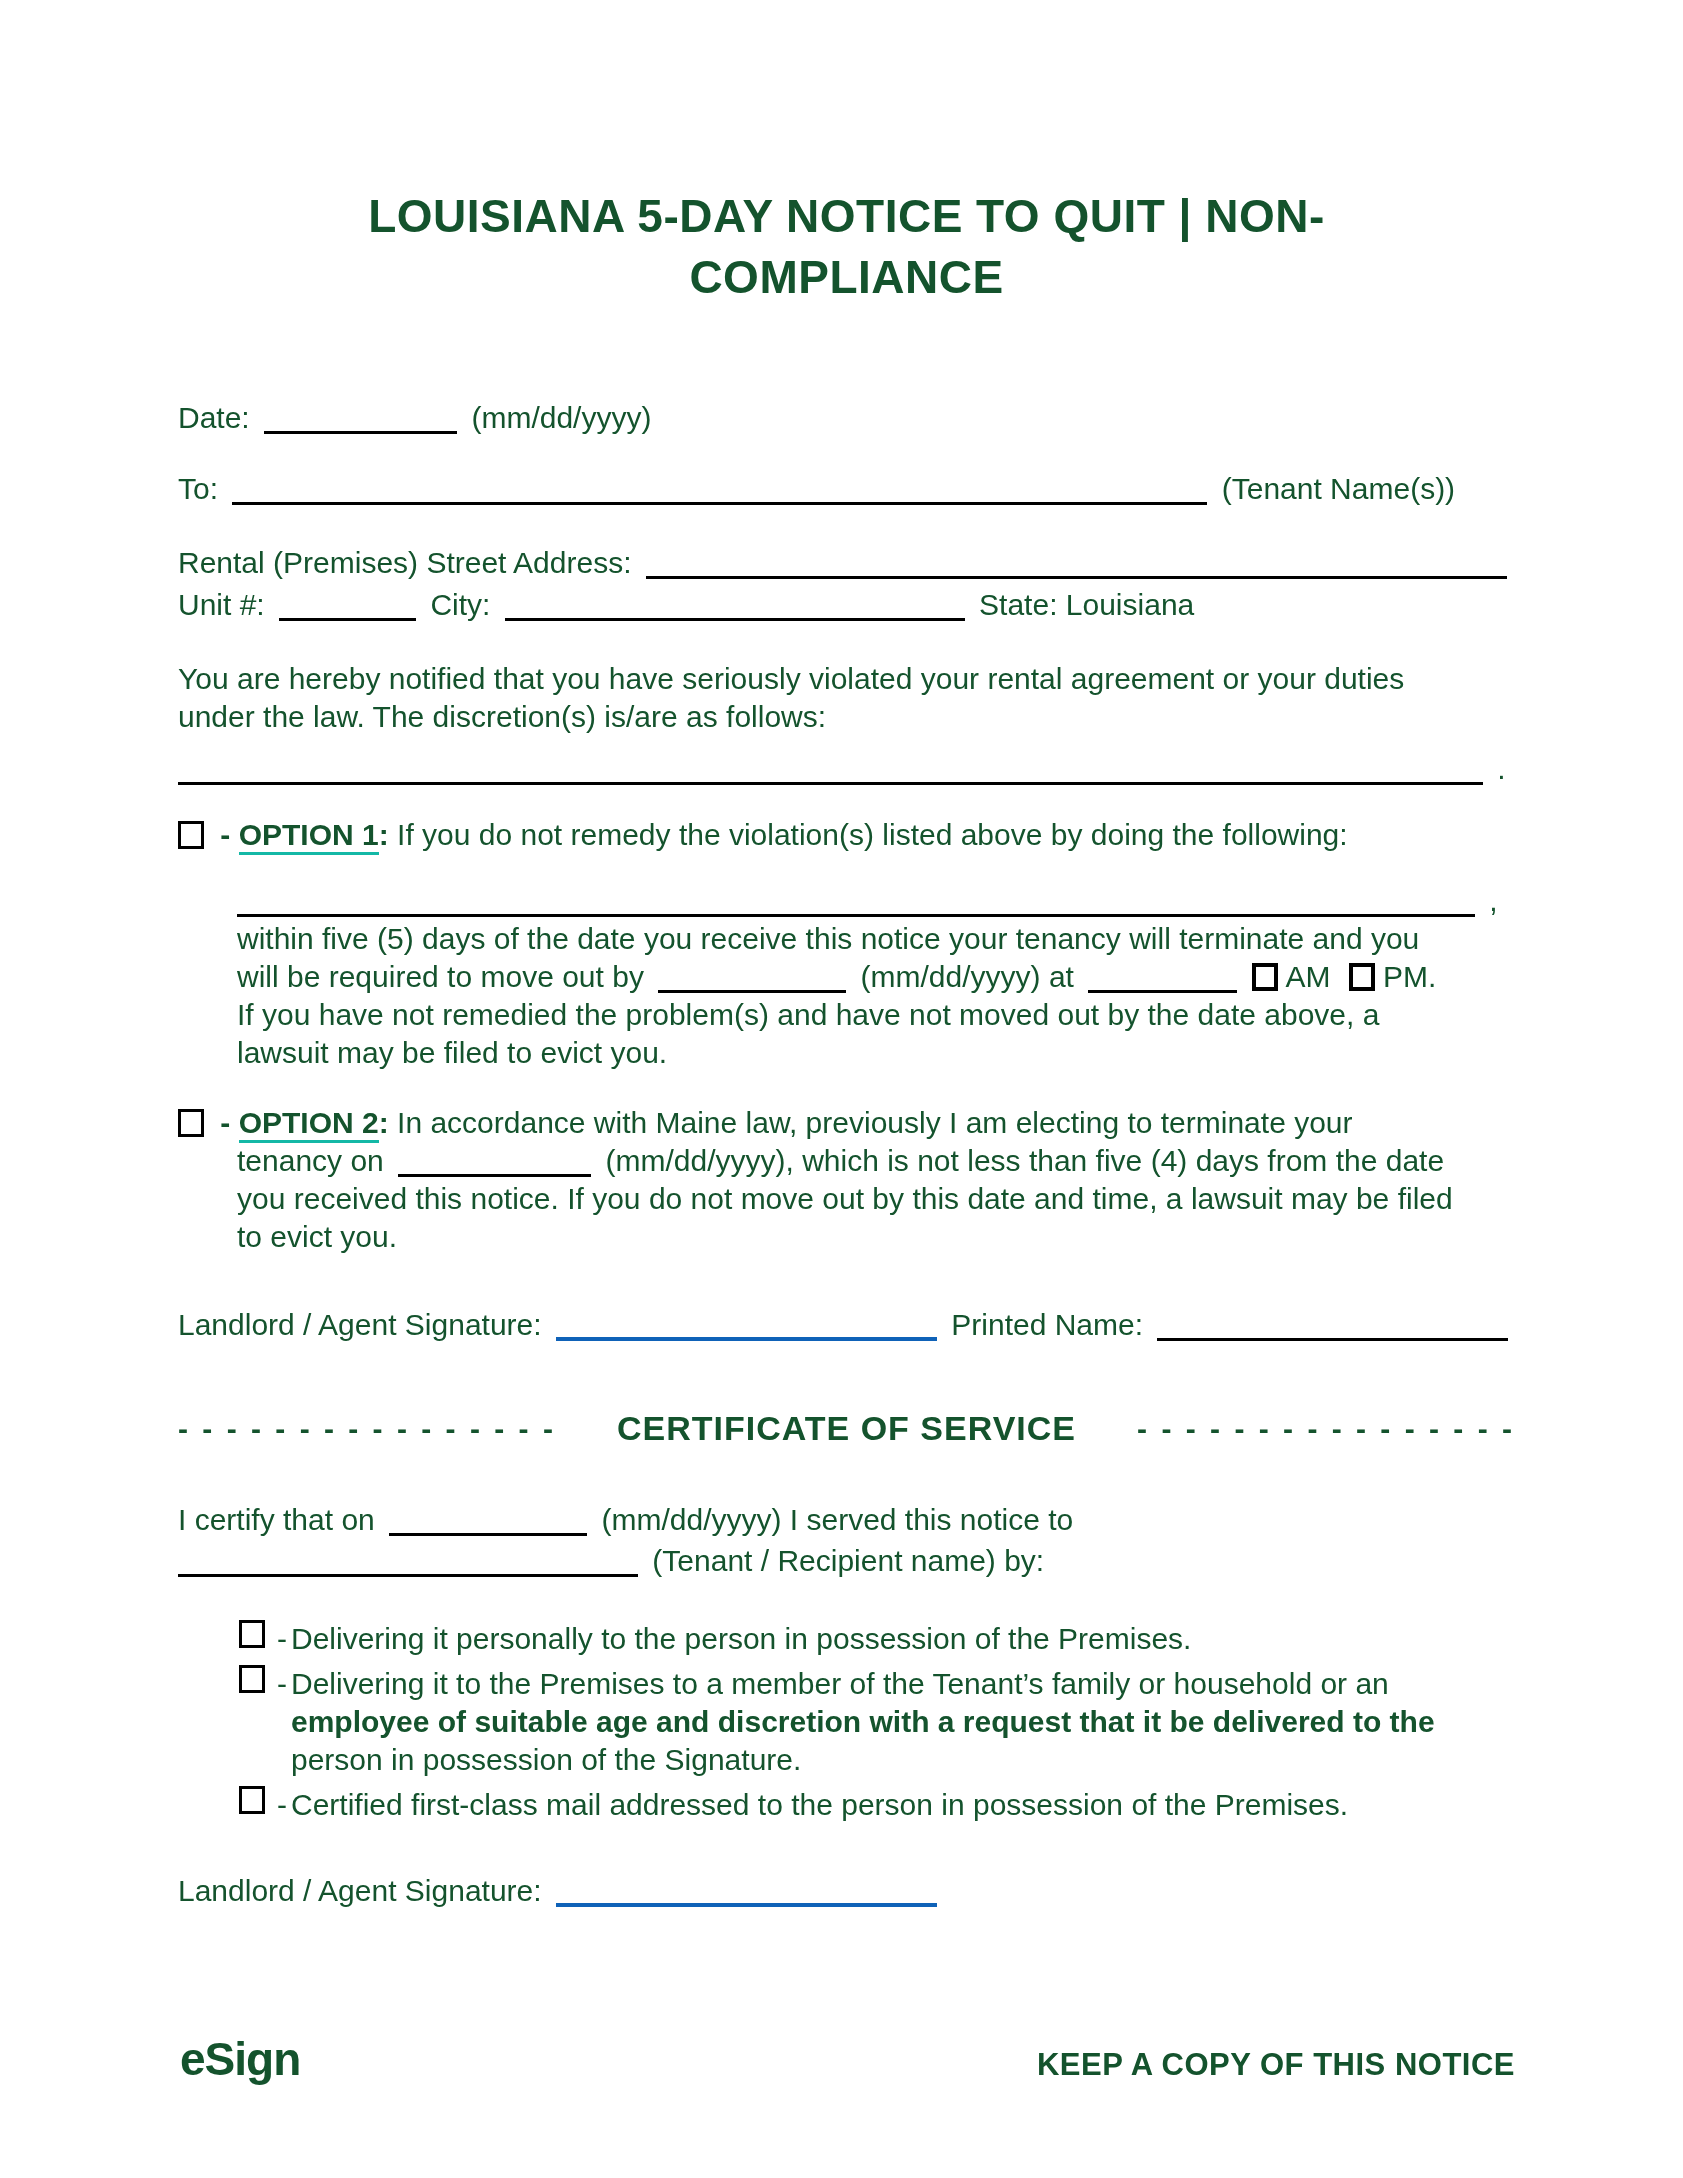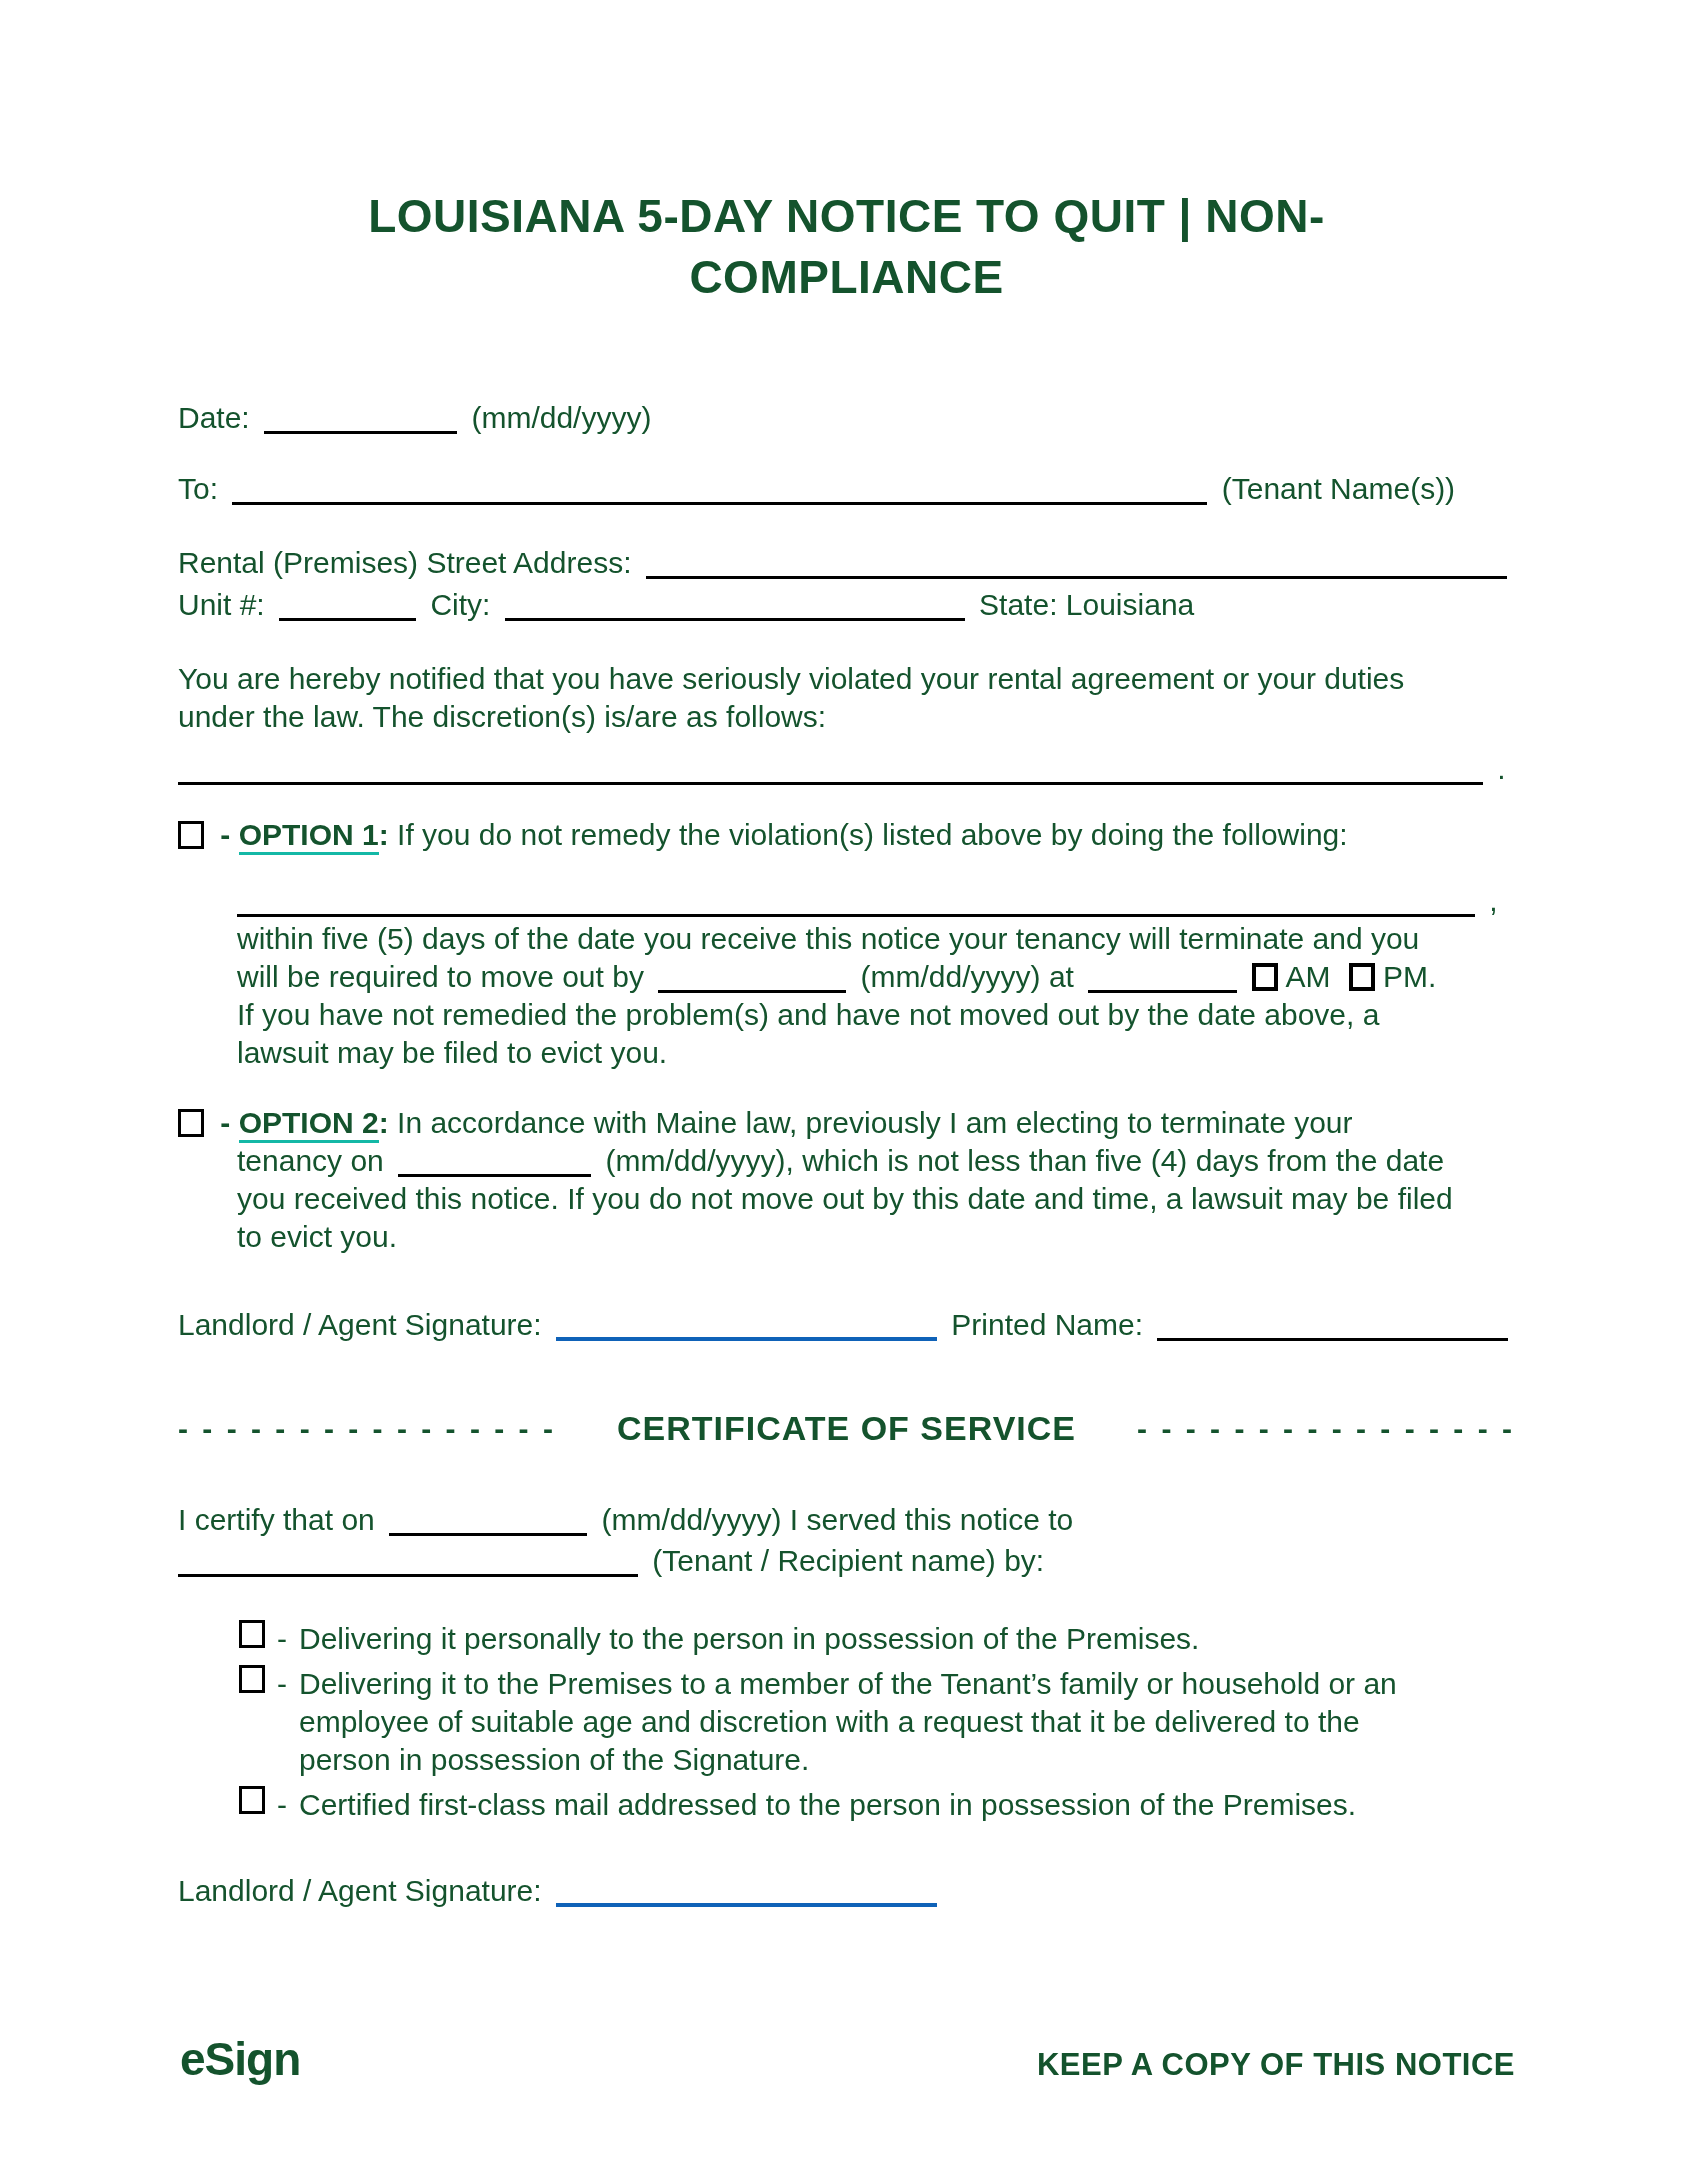--- a/index.html
+++ b/index.html
@@ -67,21 +67,21 @@
     display:flex;justify-content:space-between;align-items:center;
     font-size:30px;
   }
   #cert-head .cert-title{font-size:34px;font-weight:bold;letter-spacing:1px;padding:0 14px;}
   .dashes{font-weight:bold;letter-spacing:3px;white-space:nowrap;}
   #certify1{margin-top:53px;}
   #certify2{margin-top:3px;}
   #methods{margin-top:40px;margin-left:61px;}
   .method{display:flex;margin-top:7px;align-items:flex-start;}
   .method .dash{margin:0 4px 0 4px;}
-  .method .txt{margin-left:8px;}
+  .method .txt{}
   #closing-sig{margin-top:48px;}
   .footer{
     position:absolute;
     left:180px;right:168px;top:2032px;
     display:flex;justify-content:space-between;align-items:baseline;
   }
   .brand{font-size:46px;font-weight:bold;letter-spacing:-1px;}
   .keep-copy{font-size:31px;font-weight:bold;letter-spacing:0.5px;}
   
   .w-date{width:193px}
@@ -216,21 +216,21 @@
         <span class="cb"></span>
         <span class="line dash">-</span>
         <span class="line txt">Delivering it personally to the person in possession of the Premises.</span>
       </div>
 
       <div class="method">
         <span class="cb"></span>
         <span class="line dash">-</span>
         <span class="txt">
           <span class="line" style="display:block;">Delivering it to the Premises to a member of the Tenant’s family or household or an</span>
-          <span class="line" style="display:block;">employee of suitable age and discretion with a request that it be delivered to the</span>
+          <span class="line" style="display:block;font-weight:bold;">employee of suitable age and discretion with a request that it be delivered to the</span>
           <span class="line" style="display:block;">person in possession of the Signature.</span>
         </span>
       </div>
 
       <div class="method">
         <span class="cb"></span>
         <span class="line dash">-</span>
         <span class="line txt">Certified first-class mail addressed to the person in possession of the Premises.</span>
       </div>
 

